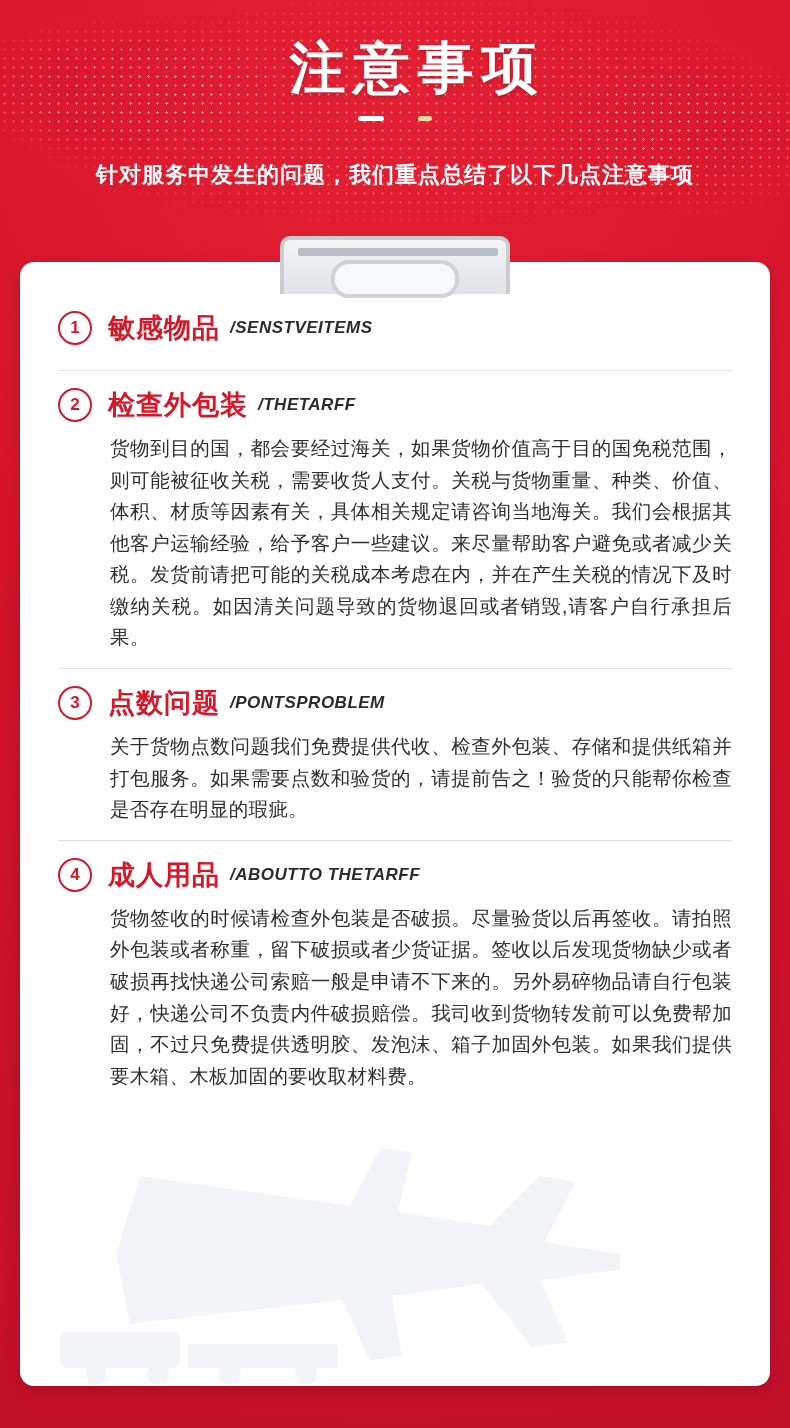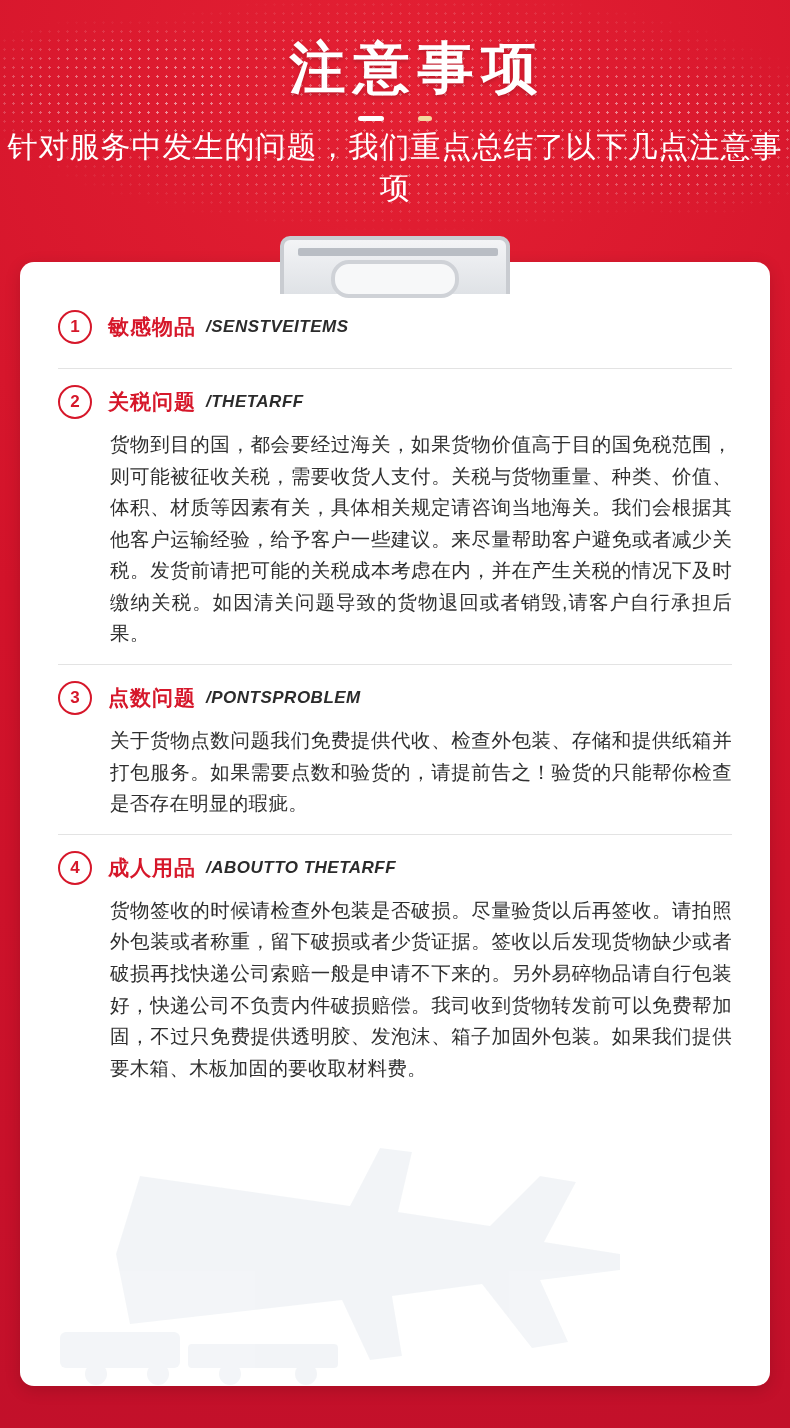--- a/index.html
+++ b/index.html
@@ -68,25 +68,25 @@
     align-items: center;
   }
   .dash {
     height: 5px;
     border-radius: 3px;
     background: #ffffff;
   }
   .dash.long { width: 26px; }
   .dash.short { width: 14px; background: #f3d9a0; }
   .header-sub {
-    margin: 6px auto 0 auto;
-    font-size: 30px;
+    margin: 39px auto 0 auto;
+    font-size: 22px;
     color: #ffffff;
     letter-spacing: 1px;
-    font-weight: 400;
+    font-weight: 700;
   }
 
   
   .clip {
     position: absolute;
     left: 50%;
     transform: translateX(-50%);
     top: 236px;
     width: 230px;
     height: 64px;
@@ -176,21 +176,21 @@
     border-radius: 50%;
     color: #d6172a;
     font-size: 17px;
     font-weight: bold;
     display: flex;
     align-items: center;
     justify-content: center;
     margin-right: 16px;
   }
   .sec-title {
-    font-size: 21px;
+    font-size: 27px;
     font-weight: bold;
     color: #d6172a;
     letter-spacing: 1px;
   }
   .sec-title-en {
     font-size: 17px;
     font-weight: bold;
     color: #2b2b2b;
     letter-spacing: 0.5px;
     margin-left: 10px;
@@ -250,21 +250,21 @@
         <div class="sec-head">
           <div class="num-badge">1</div>
           <div class="sec-title">敏感物品</div>
           <div class="sec-title-en">/SENSTVEITEMS</div>
         </div>
       </div>
 
       <div class="section">
         <div class="sec-head">
           <div class="num-badge">2</div>
-          <div class="sec-title">关税问题</div>
+          <div class="sec-title">检查外包装</div>
           <div class="sec-title-en">/THETARFF</div>
         </div>
         <div class="sec-body">货物到目的国，都会要经过海关，如果货物价值高于目的国免税范围，则可能被征收关税，需要收货人支付。关税与货物重量、种类、价值、体积、材质等因素有关，具体相关规定请咨询当地海关。我们会根据其他客户运输经验，给予客户一些建议。来尽量帮助客户避免或者减少关税。发货前请把可能的关税成本考虑在内，并在产生关税的情况下及时缴纳关税。如因清关问题导致的货物退回或者销毁,请客户自行承担后果。</div>
       </div>
 
       <div class="section">
         <div class="sec-head">
           <div class="num-badge">3</div>
           <div class="sec-title">点数问题</div>
           <div class="sec-title-en">/PONTSPROBLEM</div>

